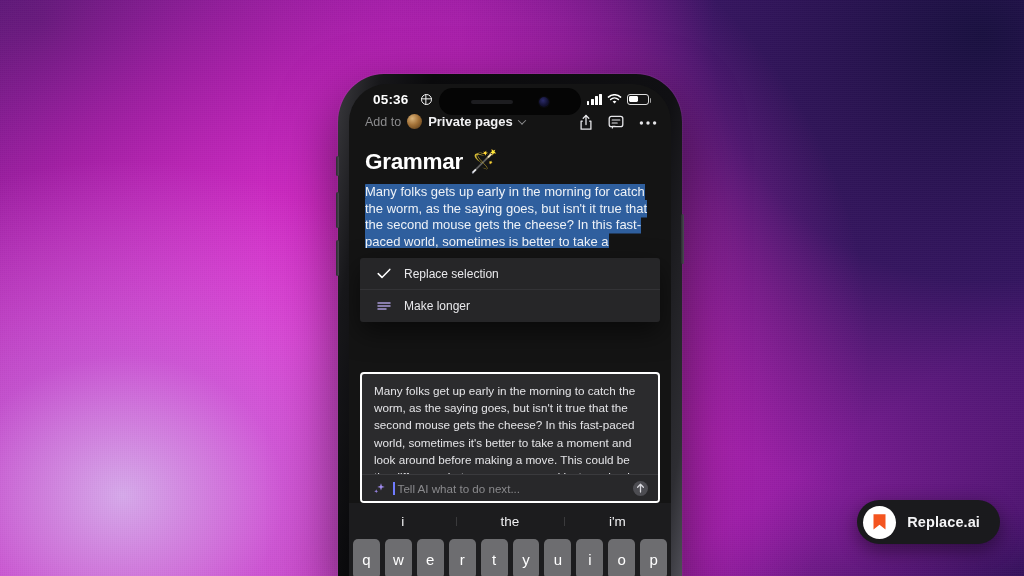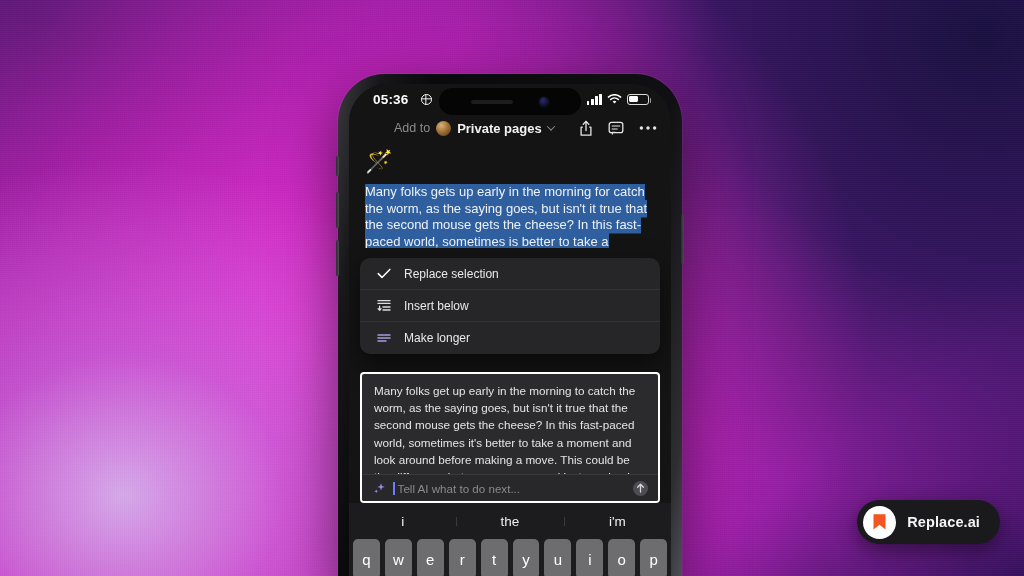--- a/index.html
+++ b/index.html
@@ -75,23 +75,22 @@
   .bars { display:flex; align-items:flex-end; gap:1.6px; height:11px; }
   .bars i { width:2.6px; background:#fff; border-radius:.6px; display:block; }
   .bars i:nth-child(1){height:4px} .bars i:nth-child(2){height:6px}
   .bars i:nth-child(3){height:8.5px} .bars i:nth-child(4){height:11px}
   .batt { width:22px; height:11px; border:1.3px solid rgba(255,255,255,.85); border-radius:3px; position:relative; }
   .batt::after { content:""; position:absolute; right:-3.4px; top:3px; width:1.8px; height:5px; background:rgba(255,255,255,.6); border-radius:0 1px 1px 0;}
   .batt span { position:absolute; left:1.3px; top:1.3px; bottom:1.3px; width:45%; background:#fff; border-radius:1.4px; display:block;}
 
   
   #toolbar {
-    height:28px; display:flex; align-items:center; justify-content:space-between;
+    height:28px; display:flex; align-items:flex-start; justify-content:space-between;
     padding:0 14px 0 16px;
-    margin-left:29px;
   }
   #addto-group { display:flex; align-items:center; gap:6px; }
   #addto-label { color:#8c8c8e; font-size:12.5px; }
   #space-avatar { width:15px; height:15px; border-radius:50%;
     background:radial-gradient(circle at 35% 30%, #d9b27a 0%, #a37238 45%, #4e3314 100%); flex:none;}
   #space-name { color:#f2f2f4; font-size:13px; font-weight:700; }
   .chev { width:6px; height:6px; border-right:1.3px solid #8c8c8e; border-bottom:1.3px solid #8c8c8e;
     transform:rotate(45deg) translate(-1px,-1px); }
   #toolbar-actions { display:flex; align-items:center; gap:15px; }
 
@@ -104,21 +103,21 @@
     max-height:64px; overflow:hidden;
   }
   #sel-paragraph span.hl {
     background:#2f5f9e; box-shadow:0 0 0 1.5px #2f5f9e;
     color:#eef2f7; border-radius:1px;
   }
 
   
   #ai-menu {
     position:absolute; left:11px; right:11px; top:174px;
-    background:#262628; border-radius:10px; overflow:hidden;
+    background:#262628; border-radius:3px; overflow:hidden;
     box-shadow:0 10px 26px rgba(0,0,0,.55); z-index:20;
     max-height:108px;
     text-align:center;
   }
   .menu-item { display:flex; align-items:center; gap:13px; height:32px; padding:0 16px;
     border-bottom:1px solid #333336; }
   .menu-item:last-child { border-bottom:none; }
   .menu-label { color:#e9e9ec; font-size:12px; }
   .mi-icon { width:15px; display:flex; align-items:center; justify-content:center; flex:none; }
 
@@ -226,45 +225,36 @@
         <svg width="18" height="6" viewBox="0 0 18 6">
           <circle cx="2.4" cy="3" r="1.7" fill="#e6e6e9"></circle>
           <circle cx="9" cy="3" r="1.7" fill="#e6e6e9"></circle>
           <circle cx="15.6" cy="3" r="1.7" fill="#e6e6e9"></circle>
         </svg>
       </div>
     </div>
 
     <div id="page-body">
       <div id="doc-title">
+        <span>Grammar</span>
         <span>🪄</span>
       </div>
       <div id="sel-paragraph">
         <span class="hl">Many folks gets up early in the morning for catch the worm, as the saying goes, but isn't it true that the second mouse gets the cheese? In this fast-paced world, sometimes is better to take a moment</span>
       </div>
     </div>
 
     <div id="ai-menu">
       <div class="menu-item">
         <span class="mi-icon">
           <svg width="14" height="11" viewBox="0 0 14 11">
               <path d="M1.2 5.6 5 9.4 12.8 1.4" stroke="#fff" stroke-width="1.5" fill="none" stroke-linecap="round" stroke-linejoin="round"></path>
             </svg>
         </span>
         <span class="menu-label">Replace selection</span>
-      </div>
-      <div class="menu-item">
-        <span class="mi-icon">
-          <svg width="14" height="13" viewBox="0 0 14 13">
-            <path d="M1 1.6h12M1 4.4h12" stroke="#dcdce0" stroke-width="1.4" stroke-linecap="round"></path>
-            <path d="M6 8h7M6 11h7" stroke="#dcdce0" stroke-width="1.4" stroke-linecap="round"></path>
-            <path d="M2.6 7.2v4M1.1 9.6l1.5 1.6 1.5-1.6" stroke="#dcdce0" stroke-width="1.3" fill="none" stroke-linecap="round" stroke-linejoin="round"></path>
-          </svg>
-        </span>
-        <span class="menu-label">Insert below</span>
       </div>
       <div class="menu-item">
         <span class="mi-icon">
           <svg width="14" height="10" viewBox="0 0 14 10">
             <path d="M1 2h12M1 5h12M1 8h8" stroke="#a99bd8" stroke-width="1.5" stroke-linecap="round"></path>
           </svg>
         </span>
         <span class="menu-label">Make longer</span>
       </div>
     </div>

